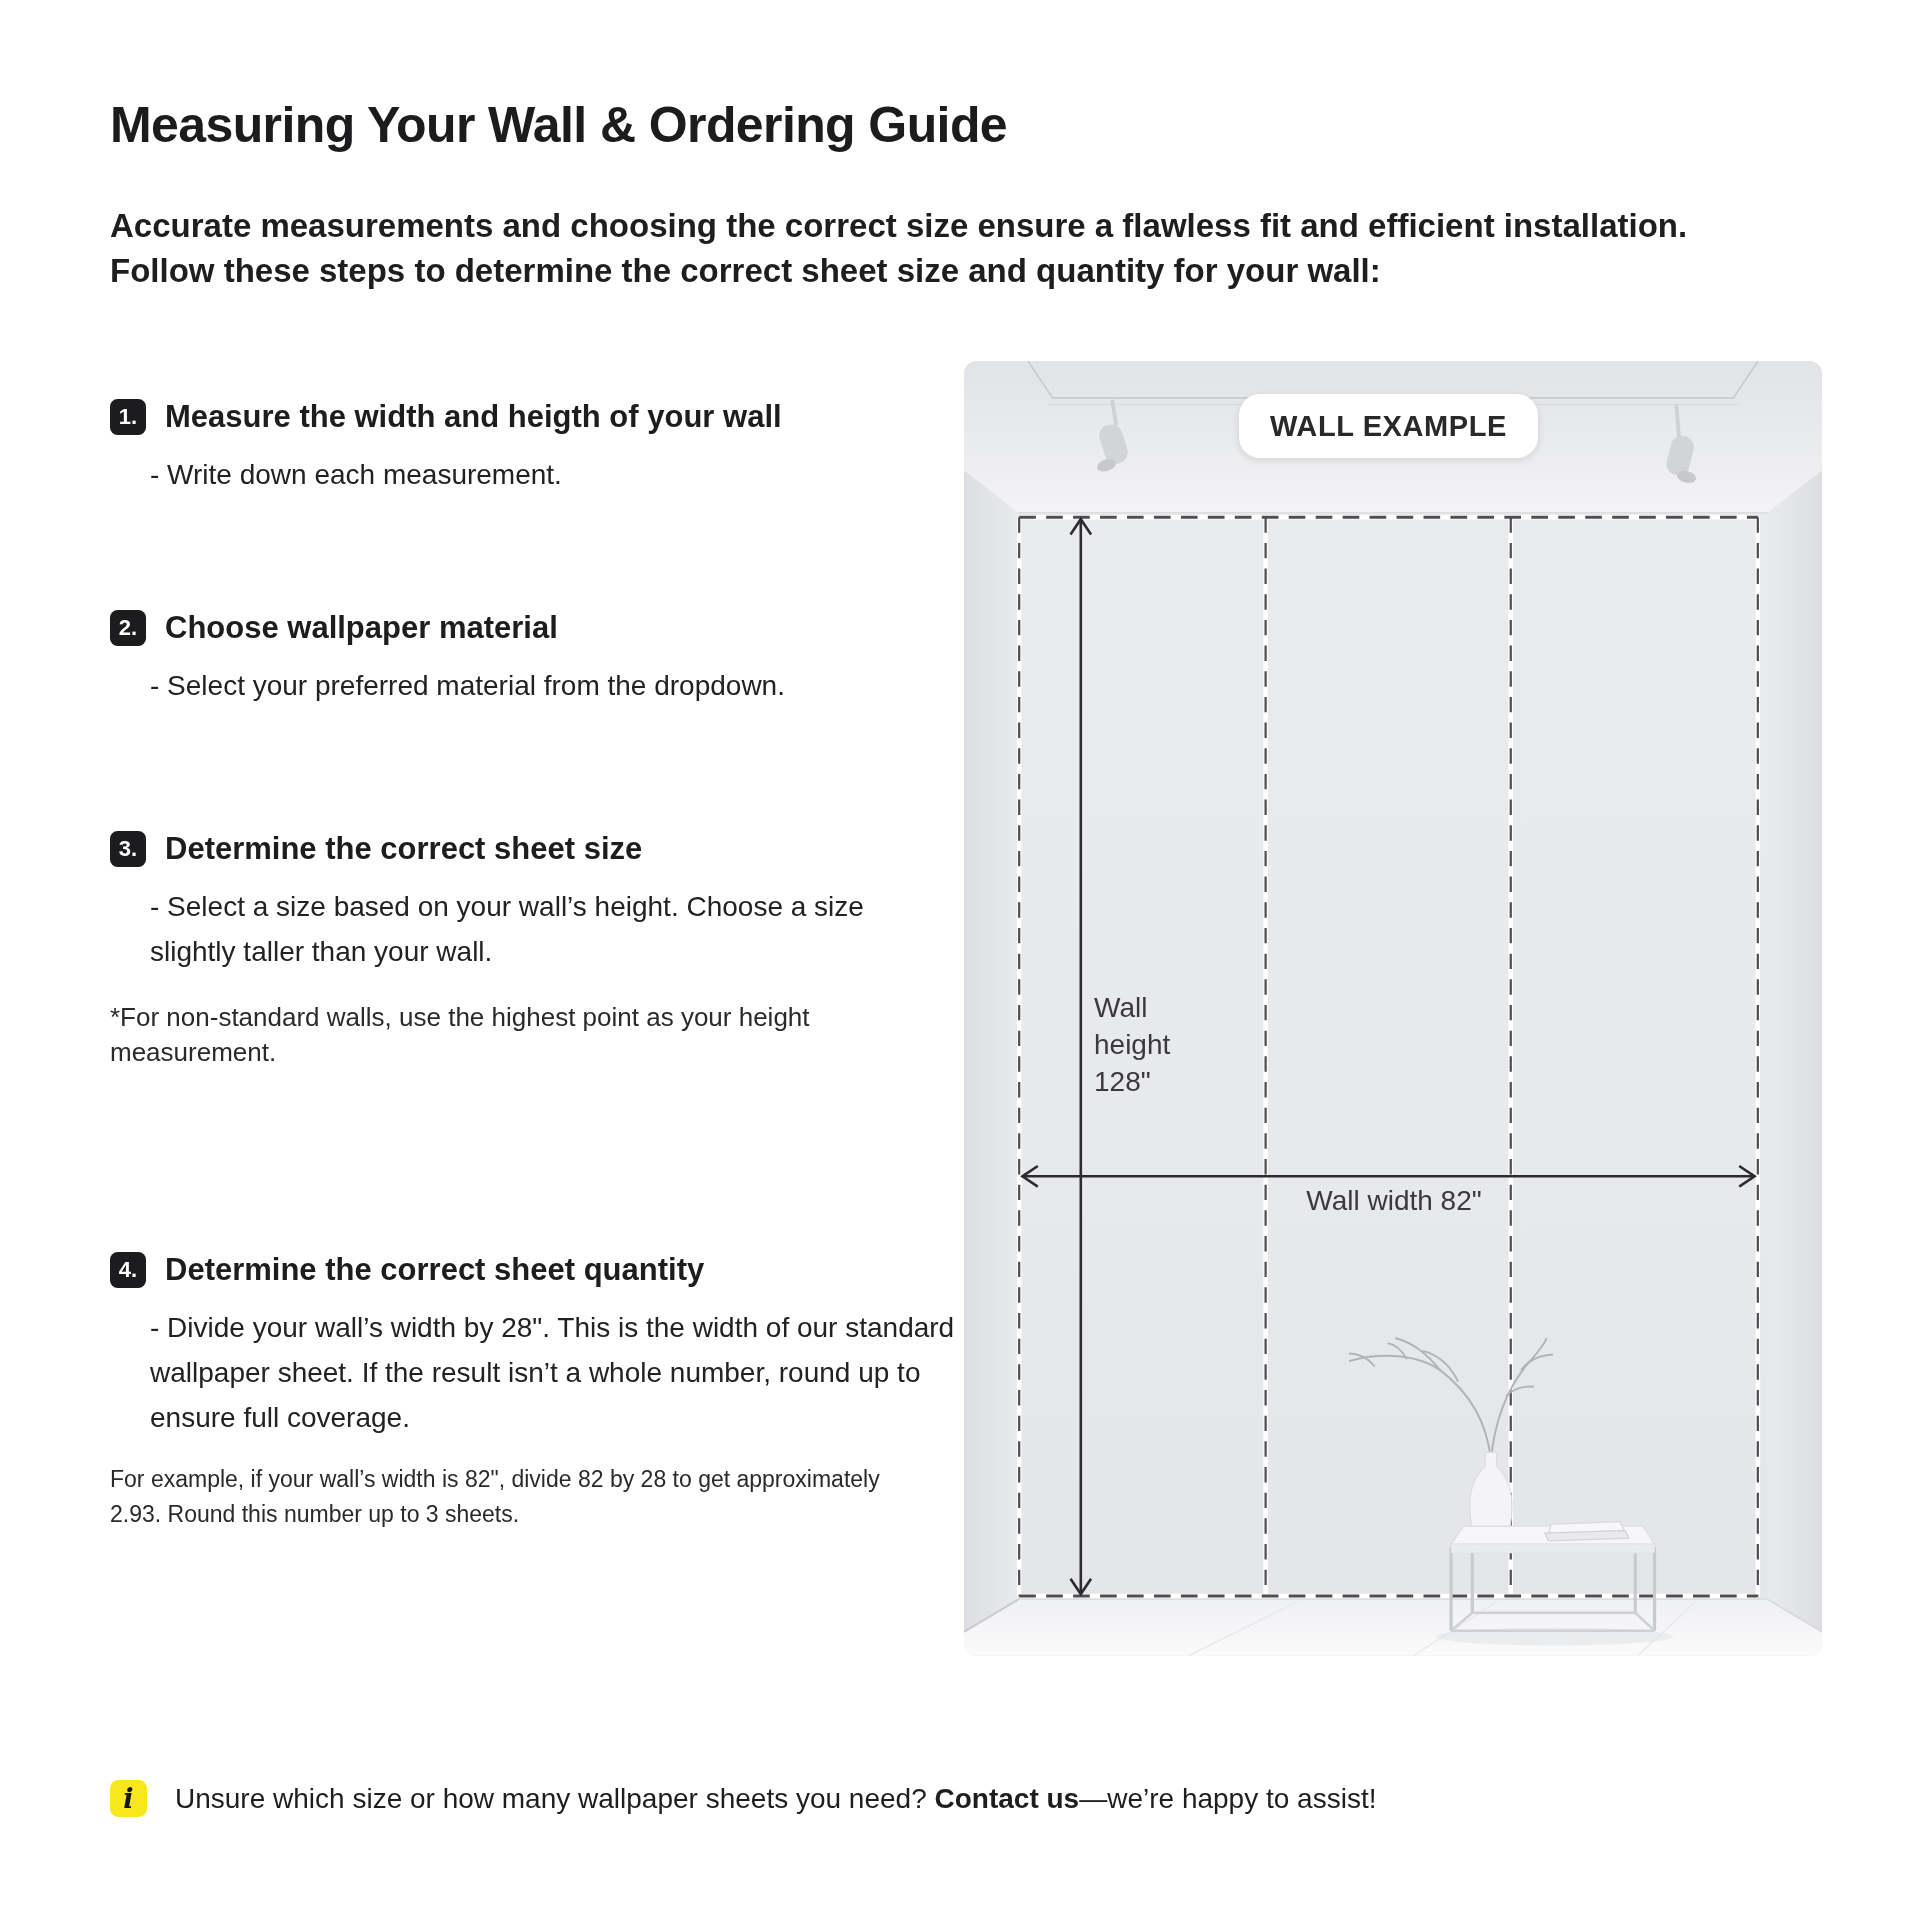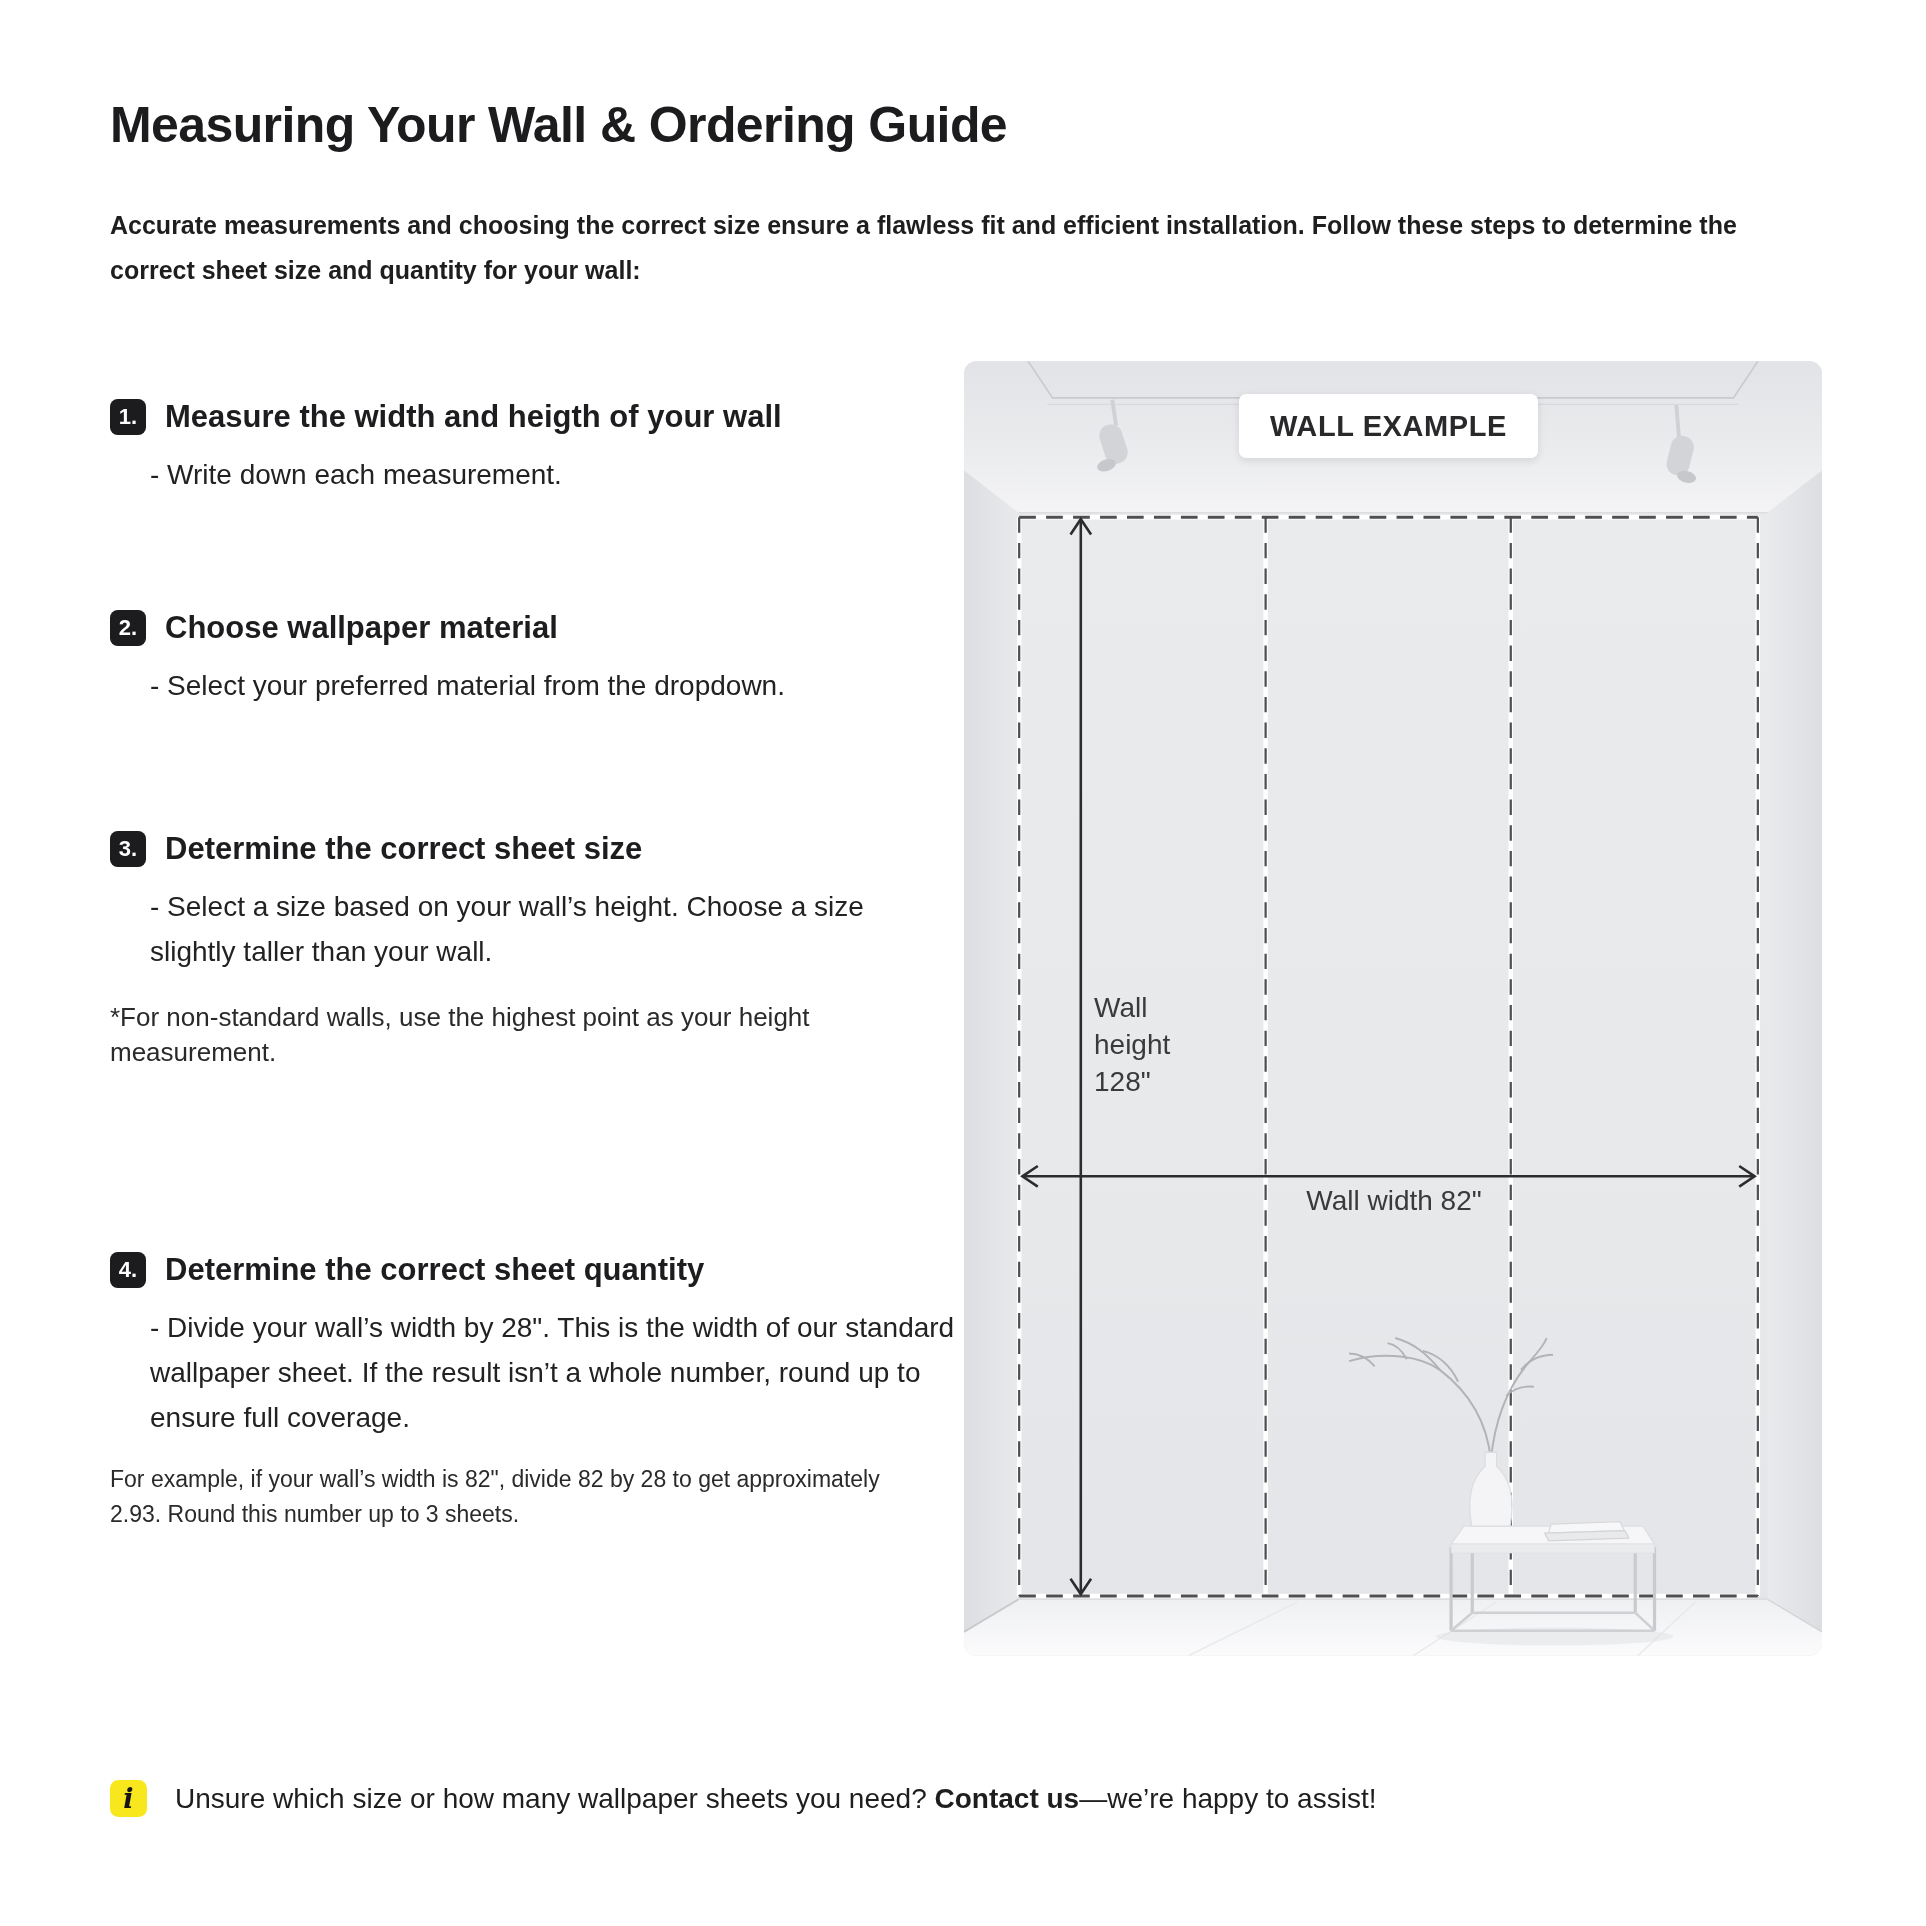--- a/index.html
+++ b/index.html
@@ -2,21 +2,21 @@
 <html style="font-size:10.3px"><head>
 <meta charset="utf-8">
 <style>
   html,body{margin:0;padding:0;background:#ffffff;}
   #canvas{position:relative;width:1926px;height:1926px;background:#ffffff;overflow:hidden;
           font-family:"Liberation Sans", sans-serif;color:#1f1f1f;}
 
   
   .page-title{position:absolute;left:110px;top:96px;font-size:50px;font-weight:700;
               letter-spacing:-0.6px;color:#1c1c1e;}
-  .intro{position:absolute;left:110px;top:203px;width:1682px;font-size:25px;font-weight:700;
+  .intro{position:absolute;left:110px;top:203px;width:1682px;font-size:33px;font-weight:700;
          line-height:45px;color:#1e1e1e;}
 
   .step{position:absolute;left:110px;}
   .step-head{display:flex;align-items:center;gap:19px;}
   .step-num{width:36px;height:36px;border-radius:7.7px;background:#1c1c1e;color:#ffffff;
             font-size:22px;font-weight:700;display:flex;align-items:center;justify-content:center;}
   .step-title{font-size:31px;font-weight:700;color:#1d1d1f;}
   .step-body{font-size:28px;line-height:45px;color:#222222;margin-top:16.7px;margin-left:40px;}
   .step-example{font-size:23px;line-height:35px;color:#2a2a2a;margin-top:22px;}
   .step-note{font-size:26px;line-height:35px;color:#2a2a2a;margin-top:26px;}
@@ -28,21 +28,21 @@
              font-family:"DejaVu Serif", serif;font-style:italic;font-weight:700;
              font-size:27px;color:#141414;}
   .footer-text{font-size:28px;color:#1e1e1e;}
   .footer-text .bold{font-weight:700;}
 
   
   .room{position:absolute;left:964px;top:361px;width:858px;height:1295px;
         border-radius:13px;overflow:hidden;background:#ebecee;}
   .room svg{position:absolute;left:0;top:0;}
   .wall-example-badge{position:absolute;left:275px;top:33px;width:299px;height:64px;
-        background:#ffffff;border-radius:7px;box-shadow:0 2.6px 9px rgba(0,0,0,0.10);
+        background:#ffffff;border-radius:21px;box-shadow:0 2.6px 9px rgba(0,0,0,0.10);
         display:flex;align-items:center;justify-content:center;
         font-size:29px;font-weight:700;letter-spacing:0.6px;color:#29292b;}
   .height-label{position:absolute;left:130px;top:628px;font-size:28px;line-height:37px;
         color:#3a3a3c;white-space:pre-line;}
   .width-label{position:absolute;left:263px;top:824px;width:334px;text-align:center;
         font-size:28px;color:#3a3a3c;}
 </style>
 </head>
 <body>
 

